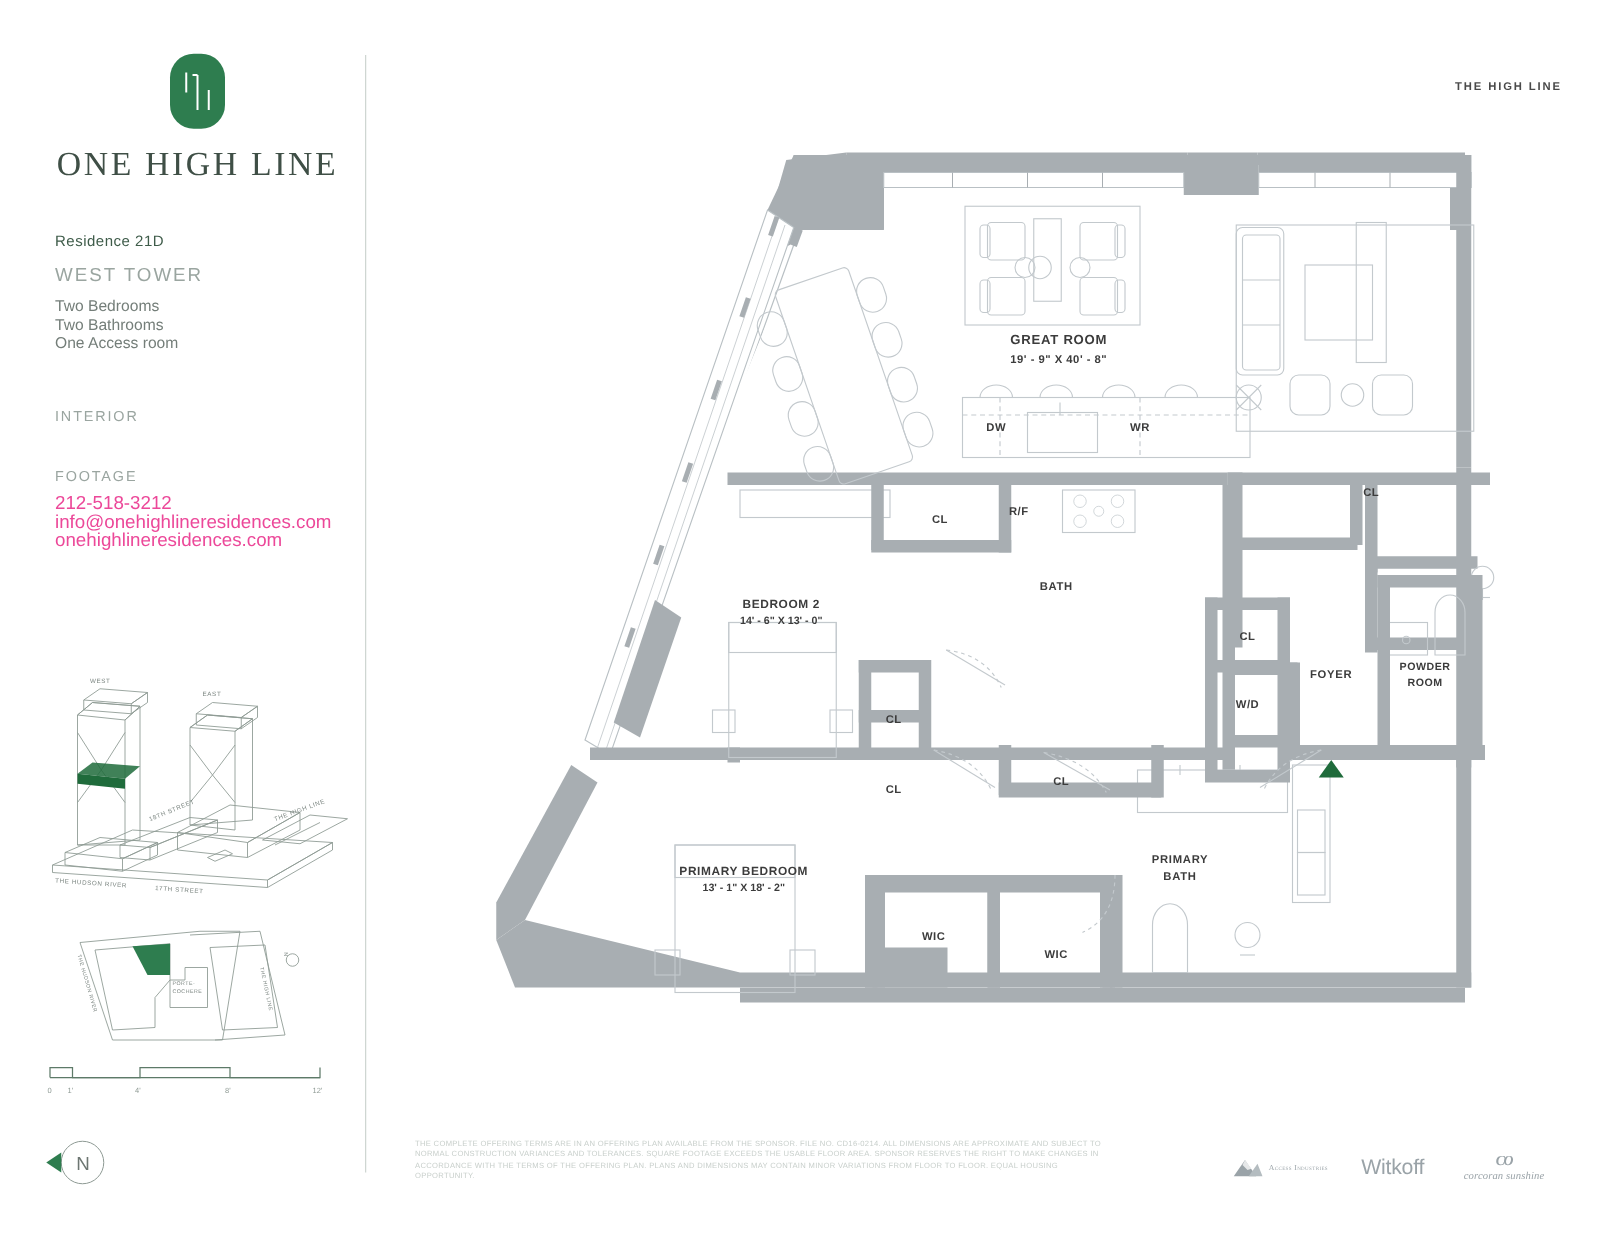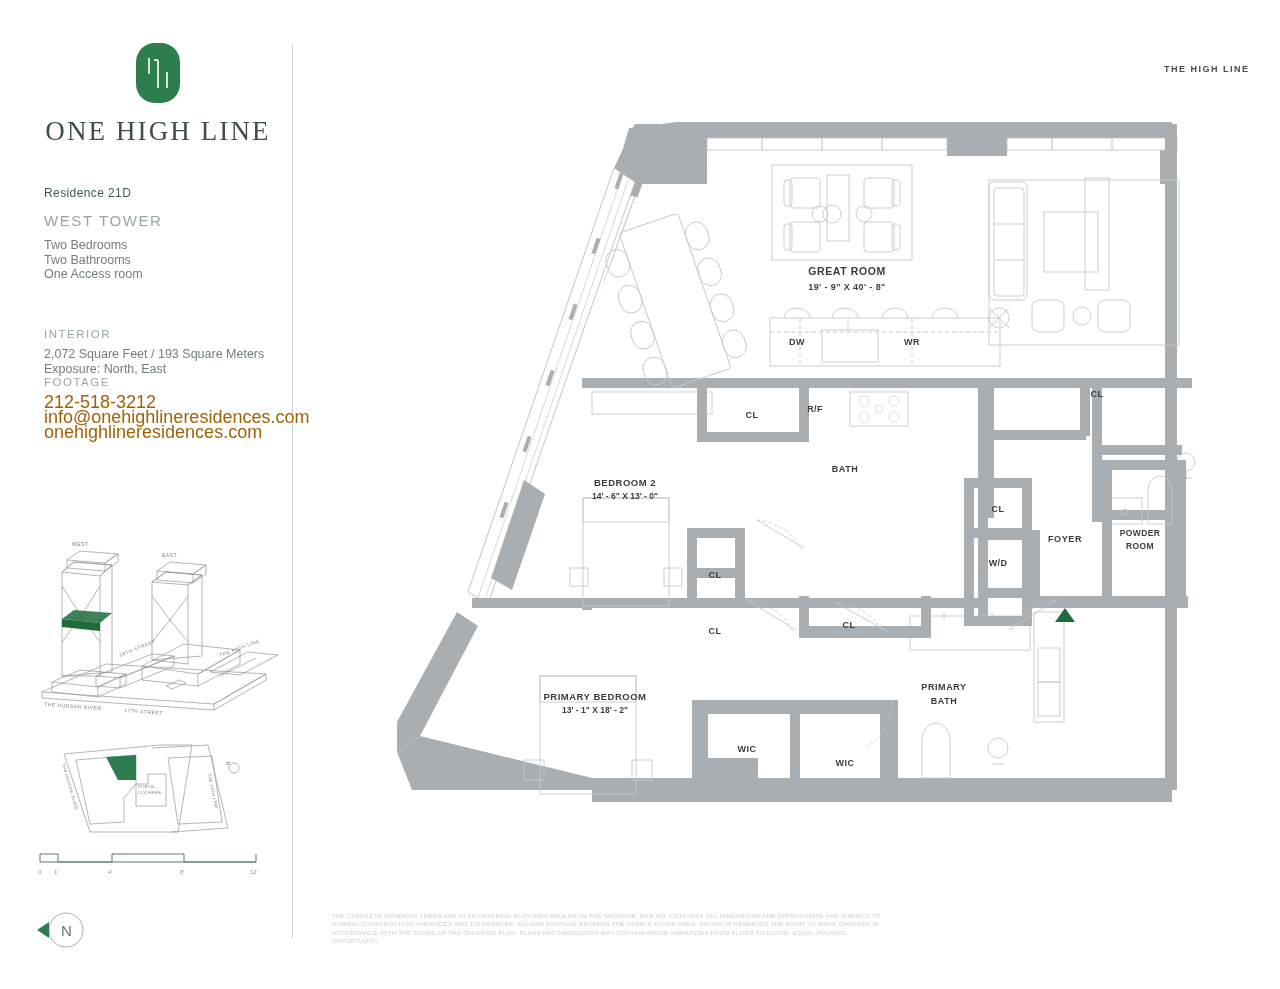--- a/index.html
+++ b/index.html
@@ -29,21 +29,21 @@
   }
   .res-sub{position:absolute;left:44px;top:212px;font-size:15px;letter-spacing:1.6px;color:#9aa5a0;}
 
   .spec{position:absolute;left:44px;top:238px;font-size:12.5px;line-height:14.6px;color:#747e79;}
   .spec div{white-space:nowrap;}
 
   .sec-label{font-size:11.5px;letter-spacing:1.5px;color:#9aa5a0;}
   .interior{position:absolute;left:44px;top:292px;margin-top:36px;}
   .interior .body{margin-top:7px;font-size:12.5px;line-height:15px;color:#747e79;}
   .contact{position:absolute;left:44px;top:376px;}
-  .contact .body{margin-top:7px;font-size:18px;line-height:15px;color:#a16207;}
+  .contact .body{margin-top:7px;font-size:15px;line-height:15px;color:#ec4899;}
 
   
   .bld{position:absolute;left:34px;top:524px;width:250px;height:196px;}
   .site{position:absolute;left:32px;top:736px;width:250px;height:110px;}
   .scalebar{position:absolute;left:36px;top:848px;width:230px;height:40px;}
   .compass{position:absolute;left:36px;top:906px;width:64px;height:48px;}
 
   
   .plan{position:absolute;left:292px;top:0;width:988px;height:989px;}
   .highline-label{
@@ -97,24 +97,20 @@
     <div class="res-sub">WEST TOWER</div>
 
     <div class="spec">
       <div>Two Bedrooms</div>
       <div>Two Bathrooms</div>
       <div>One Access room</div>
     </div>
 
     <div class="interior">
       <div class="sec-label">INTERIOR</div>
-      <div class="body">
-        <div>2,072 Square Feet / 193 Square Meters</div>
-        <div>Exposure: North, East</div>
-      </div>
     </div>
 
     <div class="contact">
       <div class="sec-label">FOOTAGE</div>
       <div class="body">
         <div>212-518-3212</div>
         <div>info@onehighlineresidences.com</div>
         <div>onehighlineresidences.com</div>
       </div>
     </div>
@@ -582,14 +578,29 @@
         <text x="805" y="397" font-size="9" letter-spacing="0.5">CL</text>
 
         <text x="455" y="752" font-size="9" letter-spacing="0.5">WIC</text>
         <text x="553" y="766" font-size="9" letter-spacing="0.5">WIC</text>
       </g>
     </svg>
   </div>
 
   <div class="disclaimer">THE COMPLETE OFFERING TERMS ARE IN AN OFFERING PLAN AVAILABLE FROM THE SPONSOR. FILE NO. CD16-0214. ALL DIMENSIONS ARE APPROXIMATE AND SUBJECT TO NORMAL CONSTRUCTION VARIANCES AND TOLERANCES. SQUARE FOOTAGE EXCEEDS THE USABLE FLOOR AREA. SPONSOR RESERVES THE RIGHT TO MAKE CHANGES IN ACCORDANCE WITH THE TERMS OF THE OFFERING PLAN. PLANS AND DIMENSIONS MAY CONTAIN MINOR VARIATIONS FROM FLOOR TO FLOOR. EQUAL HOUSING OPPORTUNITY.</div>
 
+  <div class="logos">
+    <div class="logo-access">
+      <svg width="26" height="16" viewBox="0 0 26 16">
+        <path d="M2 15 L11 2 L20 15 Z" fill="#9aa3a8"></path>
+        <path d="M11 2 L16 9 L13 10 L9 6 Z" fill="#ffffff" opacity="0.75"></path>
+        <path d="M14 15 L21 5 L25 15 Z" fill="#b4bcc0"></path>
+      </svg>
+      <span class="txt">Access Industries</span>
+    </div>
+    <div class="logo-witkoff">Witkoff</div>
+    <div class="logo-corc">
+      <div class="mono">CO</div>
+      <div class="nm">corcoran sunshine</div>
+    </div>
+  </div>
 
 </div>
 
 </body></html>

